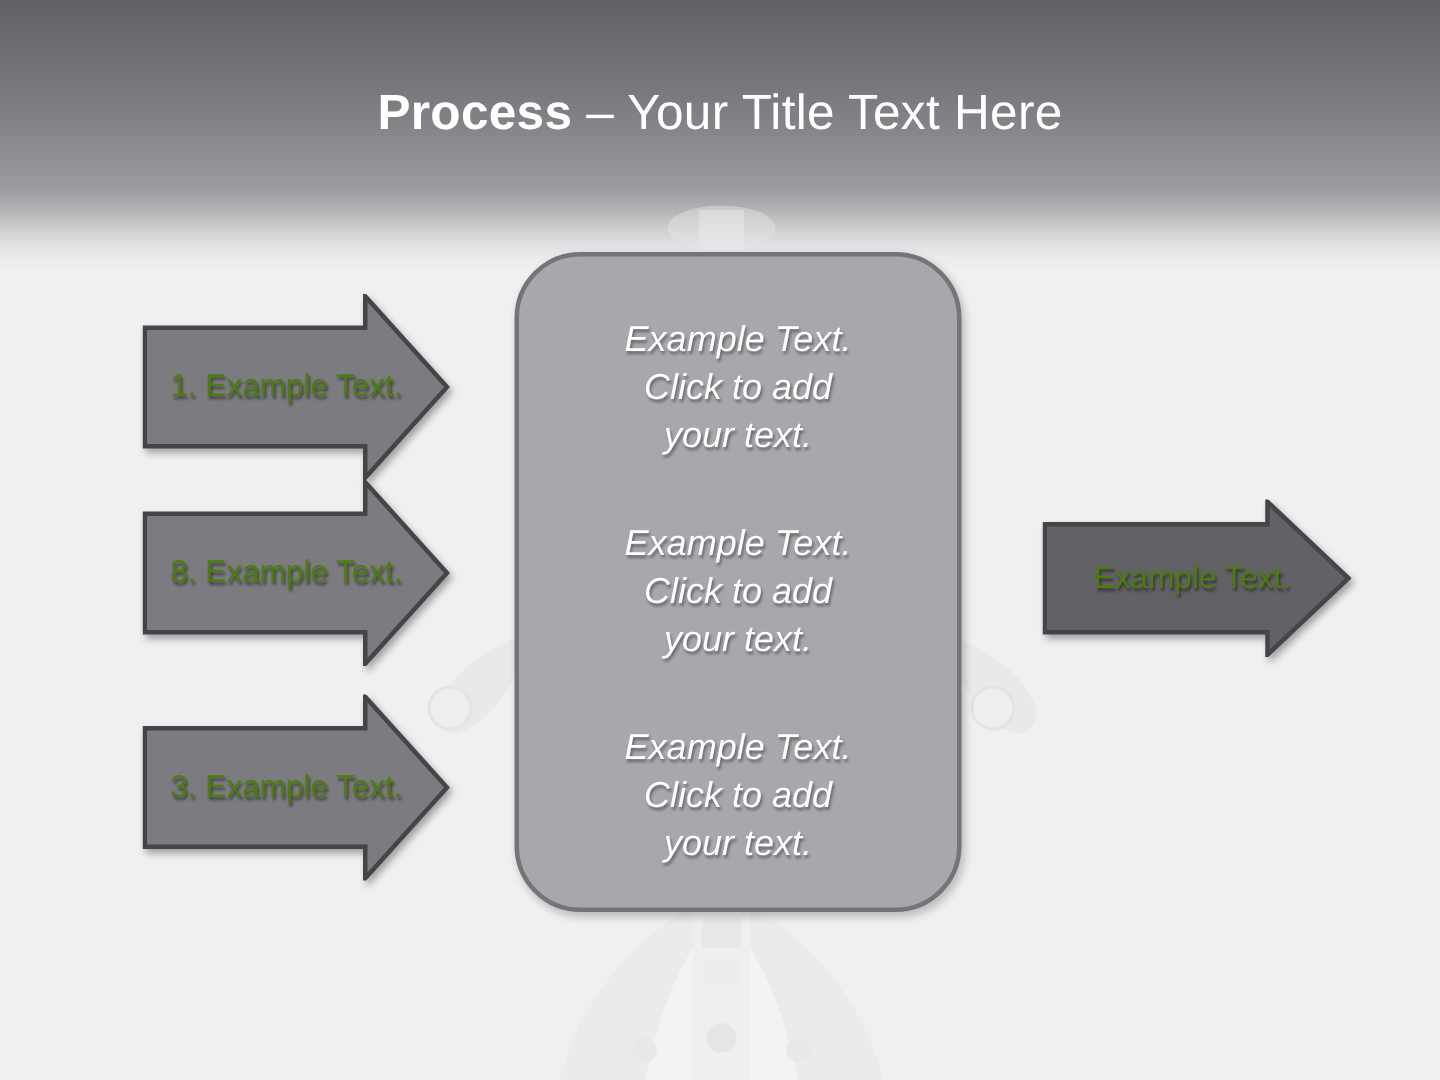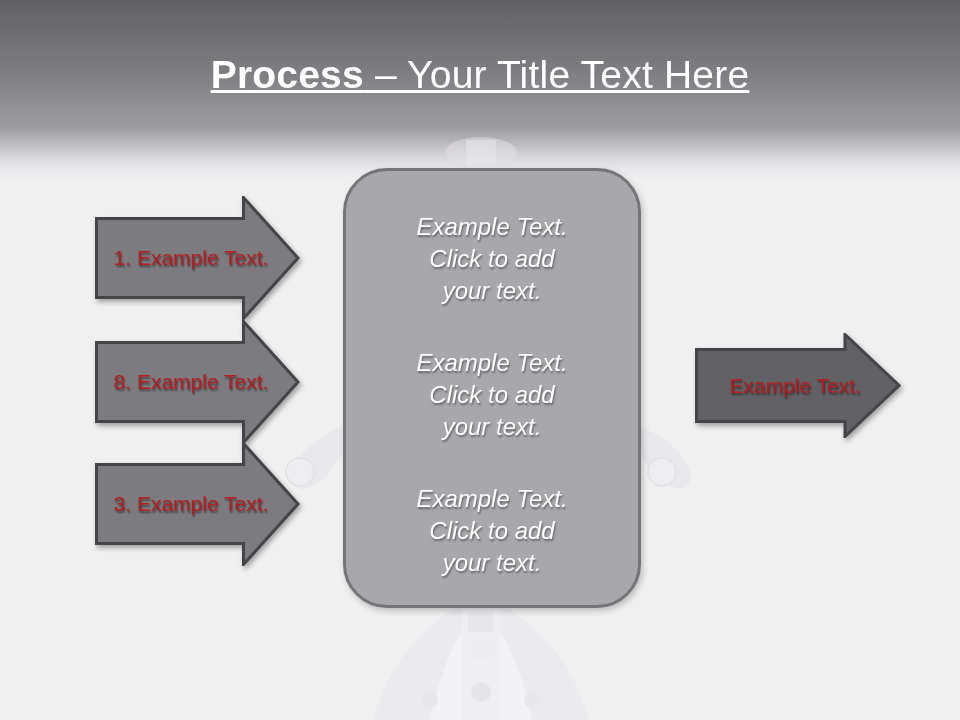--- a/index.html
+++ b/index.html
@@ -7,21 +7,21 @@
        font-family:"Liberation Sans","DejaVu Sans",sans-serif;}
   .slide{position:relative;width:960px;height:720px;overflow:hidden;background:#f1f0f1;}
 
   
   .header-band{position:absolute;left:0;top:0;width:960px;height:180px;z-index:1;
     background:linear-gradient(180deg,
       #616065 0%, #6f6e72 20%, #808084 42%, #929195 60%,
       #9c9b9f 70%, #b4b3b6 78%, #d3d2d4 86%, #e9e8ea 94%, #f1f0f1 100%);}
 
   .slide-title{position:absolute;left:0;top:54px;width:960px;z-index:4;
-    text-align:center;color:#ffffff;font-size:39px;letter-spacing:.2px;line-height:42px;text-decoration:underline;}
+    text-align:center;color:#ffffff;font-size:33px;letter-spacing:.2px;line-height:42px;}
   .slide-title .bold{font-weight:700;}
   .slide-title .rest{font-weight:400;}
 
   
   .watermark{position:absolute;left:0;top:0;width:960px;height:720px;z-index:2;opacity:.75;}
 
   
   .panel{position:absolute;left:343px;top:168px;width:298px;height:440px;z-index:3;
     box-sizing:border-box;background:#a8a7ac;border:3px solid #757479;border-radius:44px;
     box-shadow:2px 3px 6px rgba(0,0,0,.22);
@@ -29,24 +29,24 @@
     padding-top:40px;gap:40px;}
   .panel p{margin:0;width:100%;text-align:center;white-space:pre-line;
     color:#ffffff;font-style:italic;font-size:24px;line-height:32px;
     text-shadow:1px 2px 2px rgba(0,0,0,.40);}
 
   
   .arrow{position:absolute;z-index:3;}
   .arrow svg{display:block;filter:drop-shadow(2px 3px 2.5px rgba(0,0,0,.33));}
   .arrow polygon{stroke:#454449;stroke-width:3;stroke-linejoin:miter;}
   .arrow .label{position:absolute;display:flex;align-items:center;justify-content:center;
-    color:#b91c1c;font-size:21px;text-shadow:1px 2px 2px rgba(0,0,0,.5);white-space:nowrap;}
+    color:#4d7c0f;font-size:21px;text-shadow:1px 2px 2px rgba(0,0,0,.5);white-space:nowrap;}
   .arrow-left{left:95px;width:205px;height:124px;}
   .arrow-left .label{left:0;top:22px;width:192px;height:80px;}
-  #arrow-1{top:196px;} #arrow-2{top:320px;} #arrow-3{top:442px;}
+  #arrow-1{top:196px;} #arrow-2{top:320px;} #arrow-3{top:463px;}
   .arrow-right{left:695px;top:333px;width:206px;height:105px;}
   .arrow-right .label{left:0;top:16px;width:200px;height:73px;}
 </style>
 </head>
 <body>
 
 <div class="slide">
 
   <div class="header-band"></div>
 

